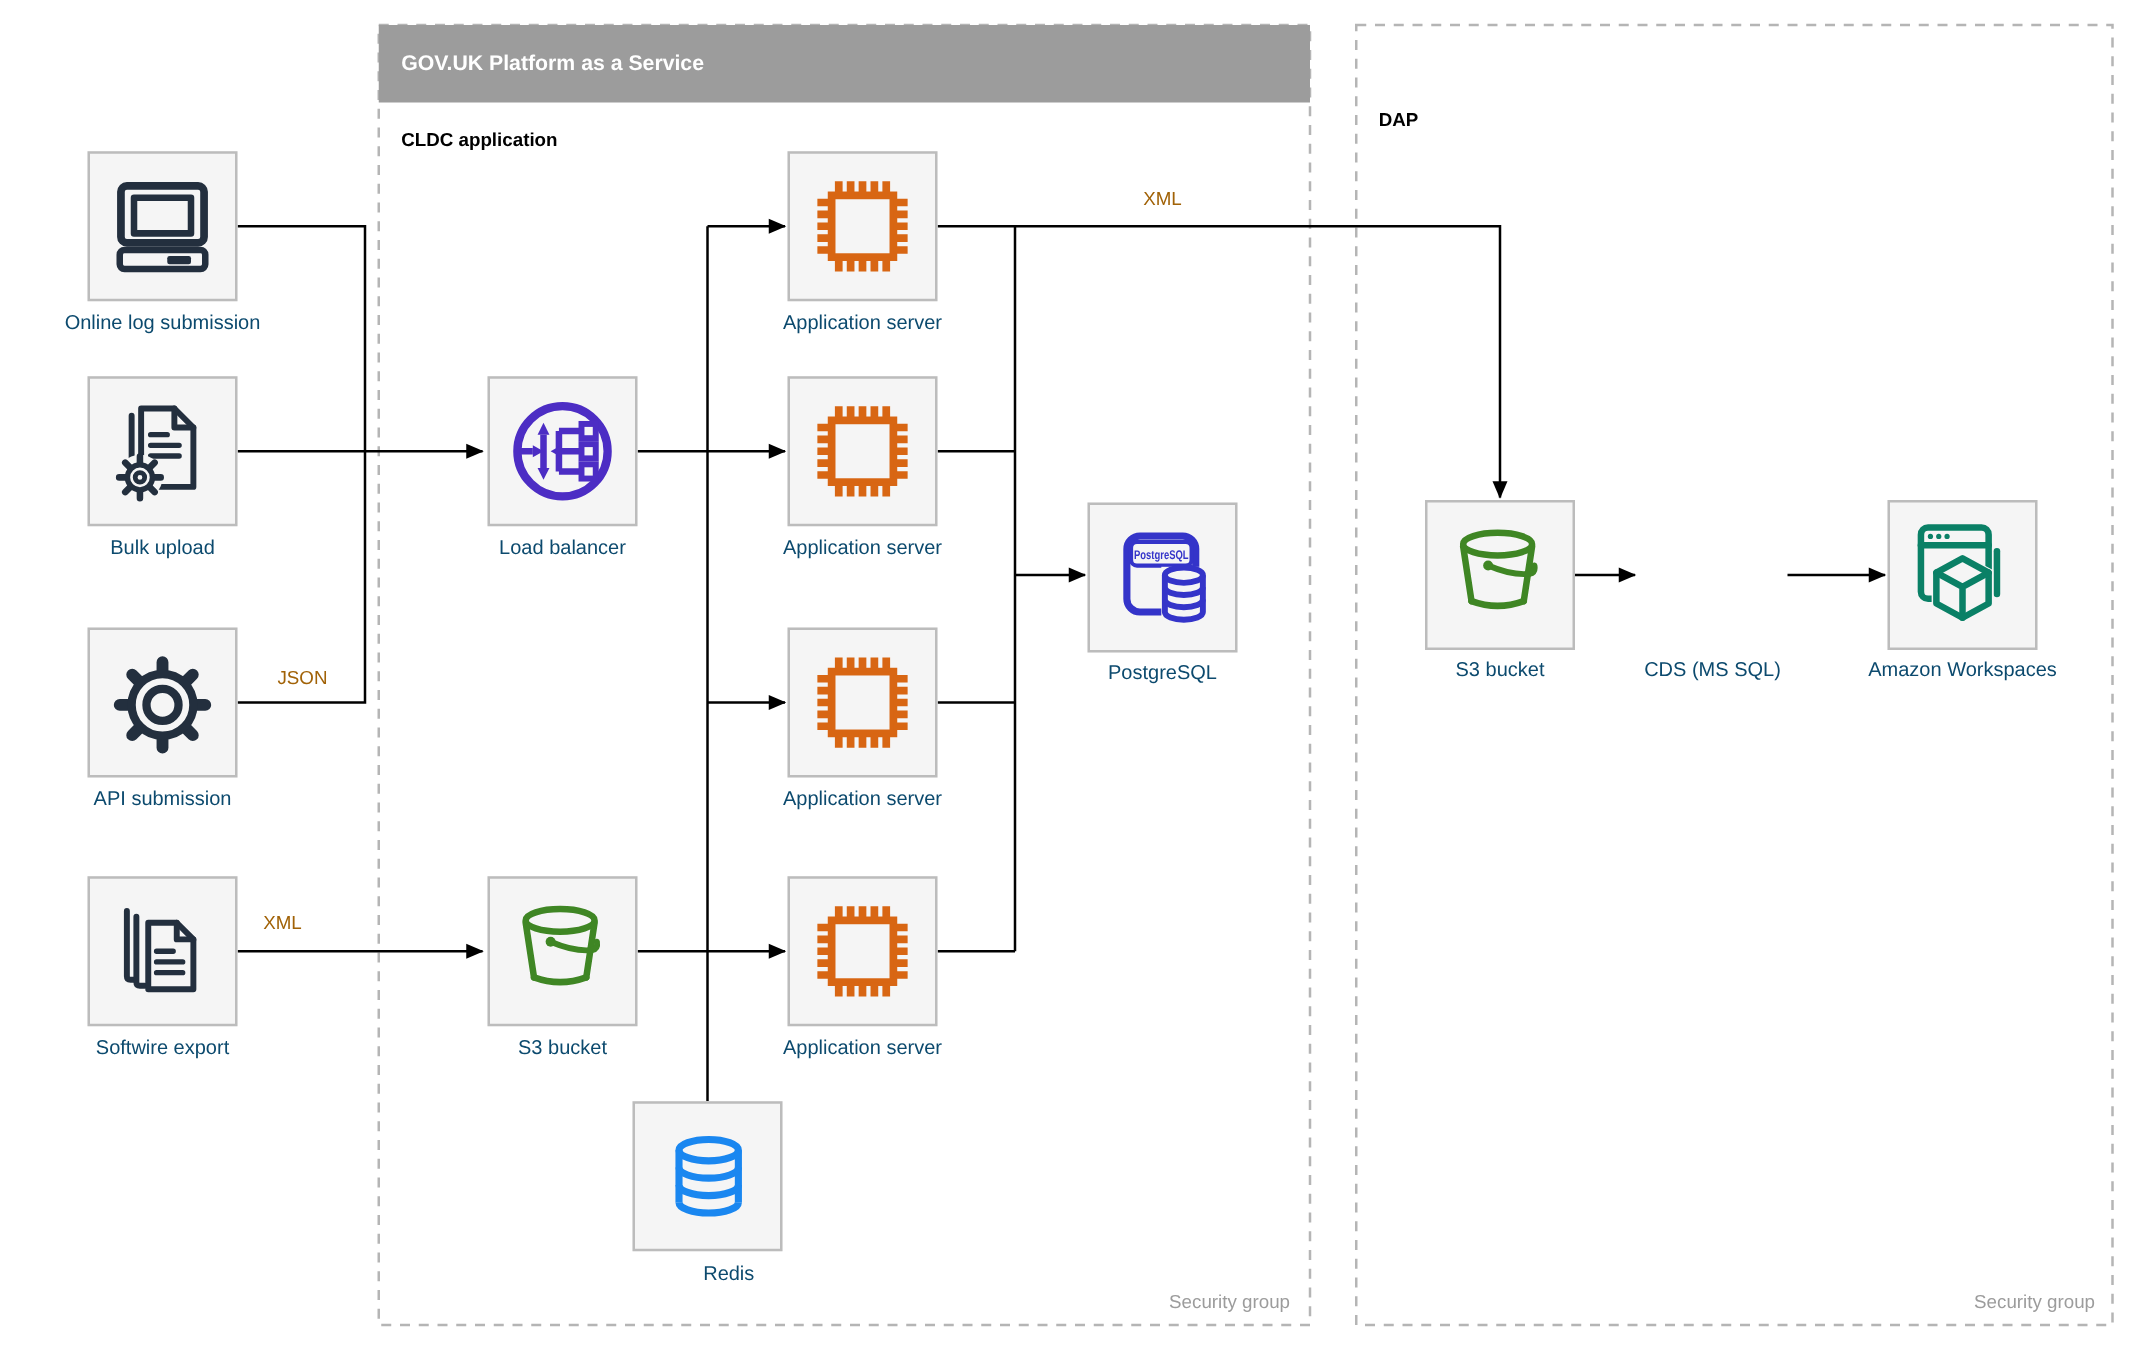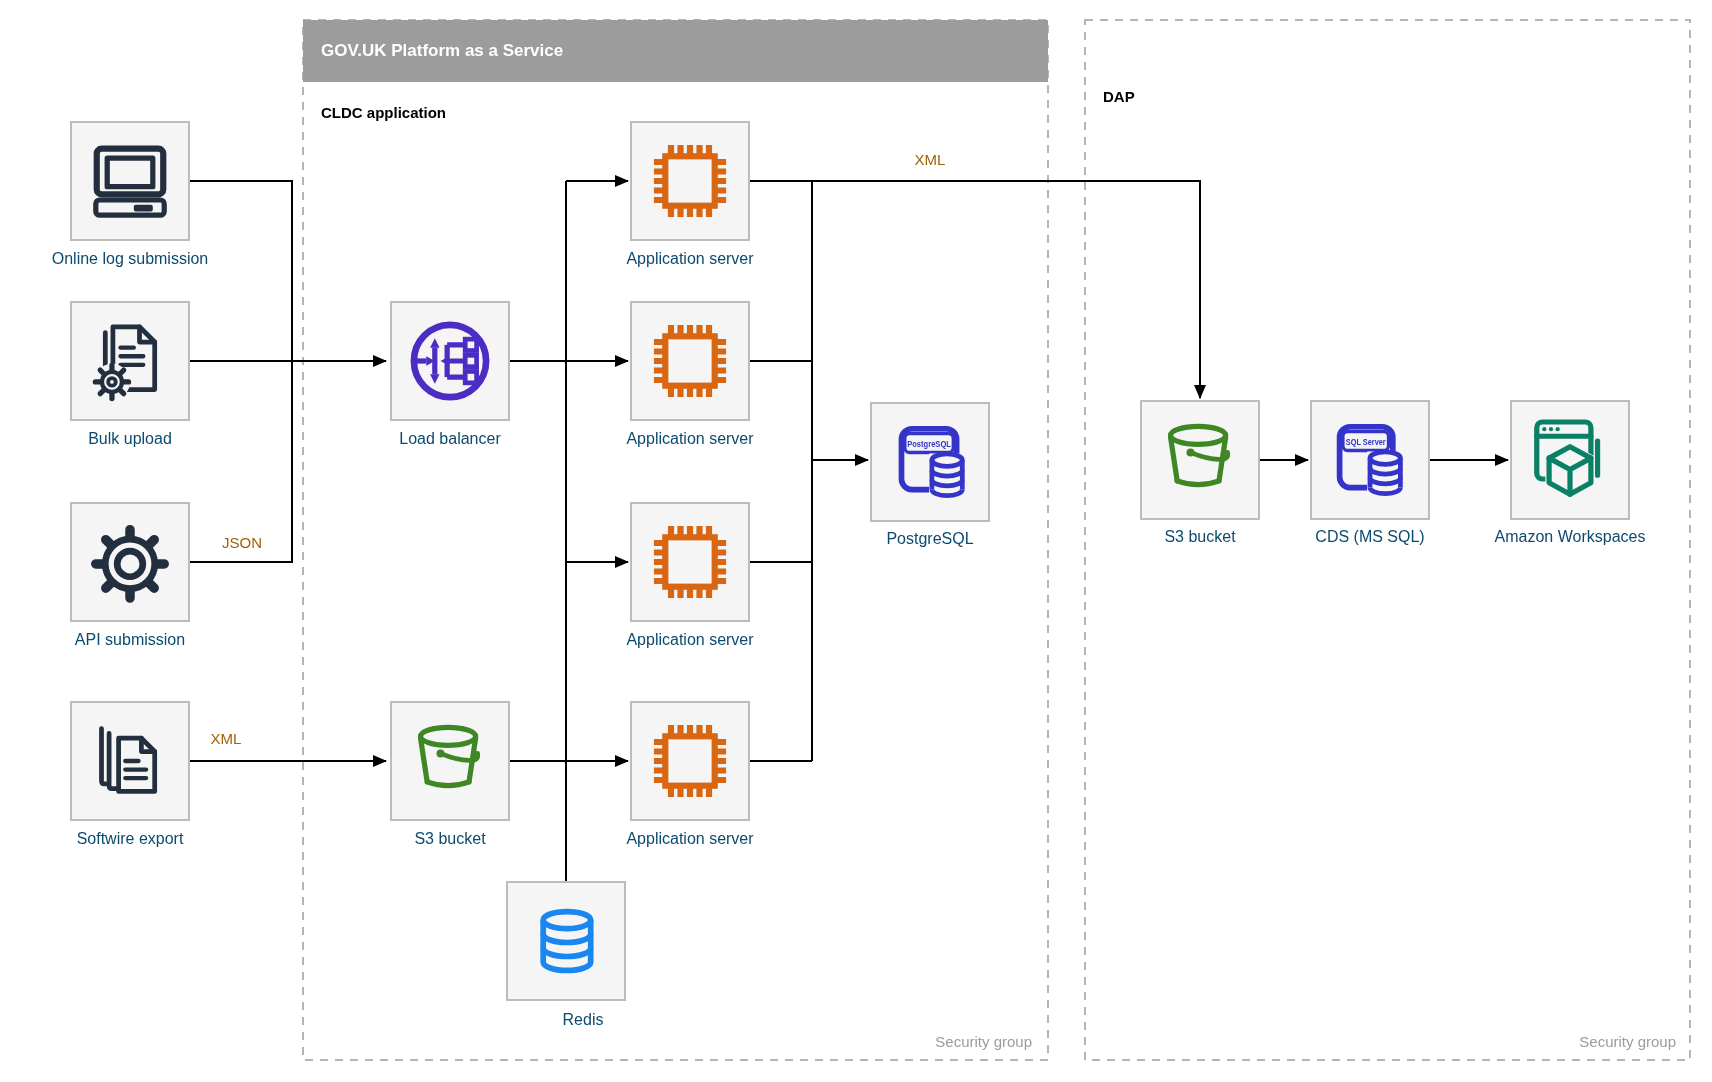--- a/index.html
+++ b/index.html
@@ -248,37 +248,20 @@
         <ellipse cx="58" cy="34" rx="29" ry="9.5"></ellipse>
         <path d="M29 36 L36 82 M87 36 L80 82"></path>
         <path d="M36 82 q22 8 44 0"></path>
         <path d="M50 52 C64 58 76 60 85 59 q5 -1 4 -7" stroke-width="5"></path>
         <circle cx="50" cy="52" r="4.2" fill="#3f8624" stroke="none"></circle>
       </g>
     </svg>
   </div>
   <div class="nlabel" style="left:1200px;top:528px;">S3 bucket</div>
 
-  <div class="node" style="left:1310px;top:400px;">
-    <svg viewBox="0 0 120 120">
-      <g fill="none" stroke="#3434c9" stroke-linejoin="round">
-        <rect x="28" y="25" width="56" height="64" rx="11" stroke-width="6"></rect>
-        <rect x="31.5" y="30" width="48" height="20" rx="5" stroke-width="3.5"></rect>
-        <text class="icontext" x="55.5" y="44.5" font-size="10.5" font-weight="bold" fill="#3434c9" stroke="none" text-anchor="middle" textLength="42" lengthAdjust="spacingAndGlyphs">SQL Server</text>
-        <rect x="57" y="51" width="43" height="47" fill="#f5f5f5" stroke="none"></rect>
-        <g stroke-width="5">
-          <ellipse cx="76" cy="58" rx="16" ry="6.5"></ellipse>
-          <path d="M60 58 V89 M92 58 V89"></path>
-          <path d="M60 68.3 a16 6.5 0 0 0 32 0"></path>
-          <path d="M60 78.6 a16 6.5 0 0 0 32 0"></path>
-          <path d="M60 89 a16 6.5 0 0 0 32 0"></path>
-        </g>
-      </g>
-    </svg>
-  </div>
   <div class="nlabel" style="left:1370px;top:528px;">CDS (MS SQL)</div>
 
   <div class="node" style="left:1510px;top:400px;">
     <svg viewBox="0 0 120 120">
       <g fill="none" stroke="#0a8066" stroke-width="5.5" stroke-linejoin="round" stroke-linecap="round">
         <rect x="25" y="20" width="57" height="60" rx="6"></rect>
         <path d="M25 35 H82"></path>
         <circle cx="33" cy="27.5" r="2.2" fill="#0a8066" stroke="none"></circle>
         <circle cx="40" cy="27.5" r="2.2" fill="#0a8066" stroke="none"></circle>
         <circle cx="47" cy="27.5" r="2.2" fill="#0a8066" stroke="none"></circle>

